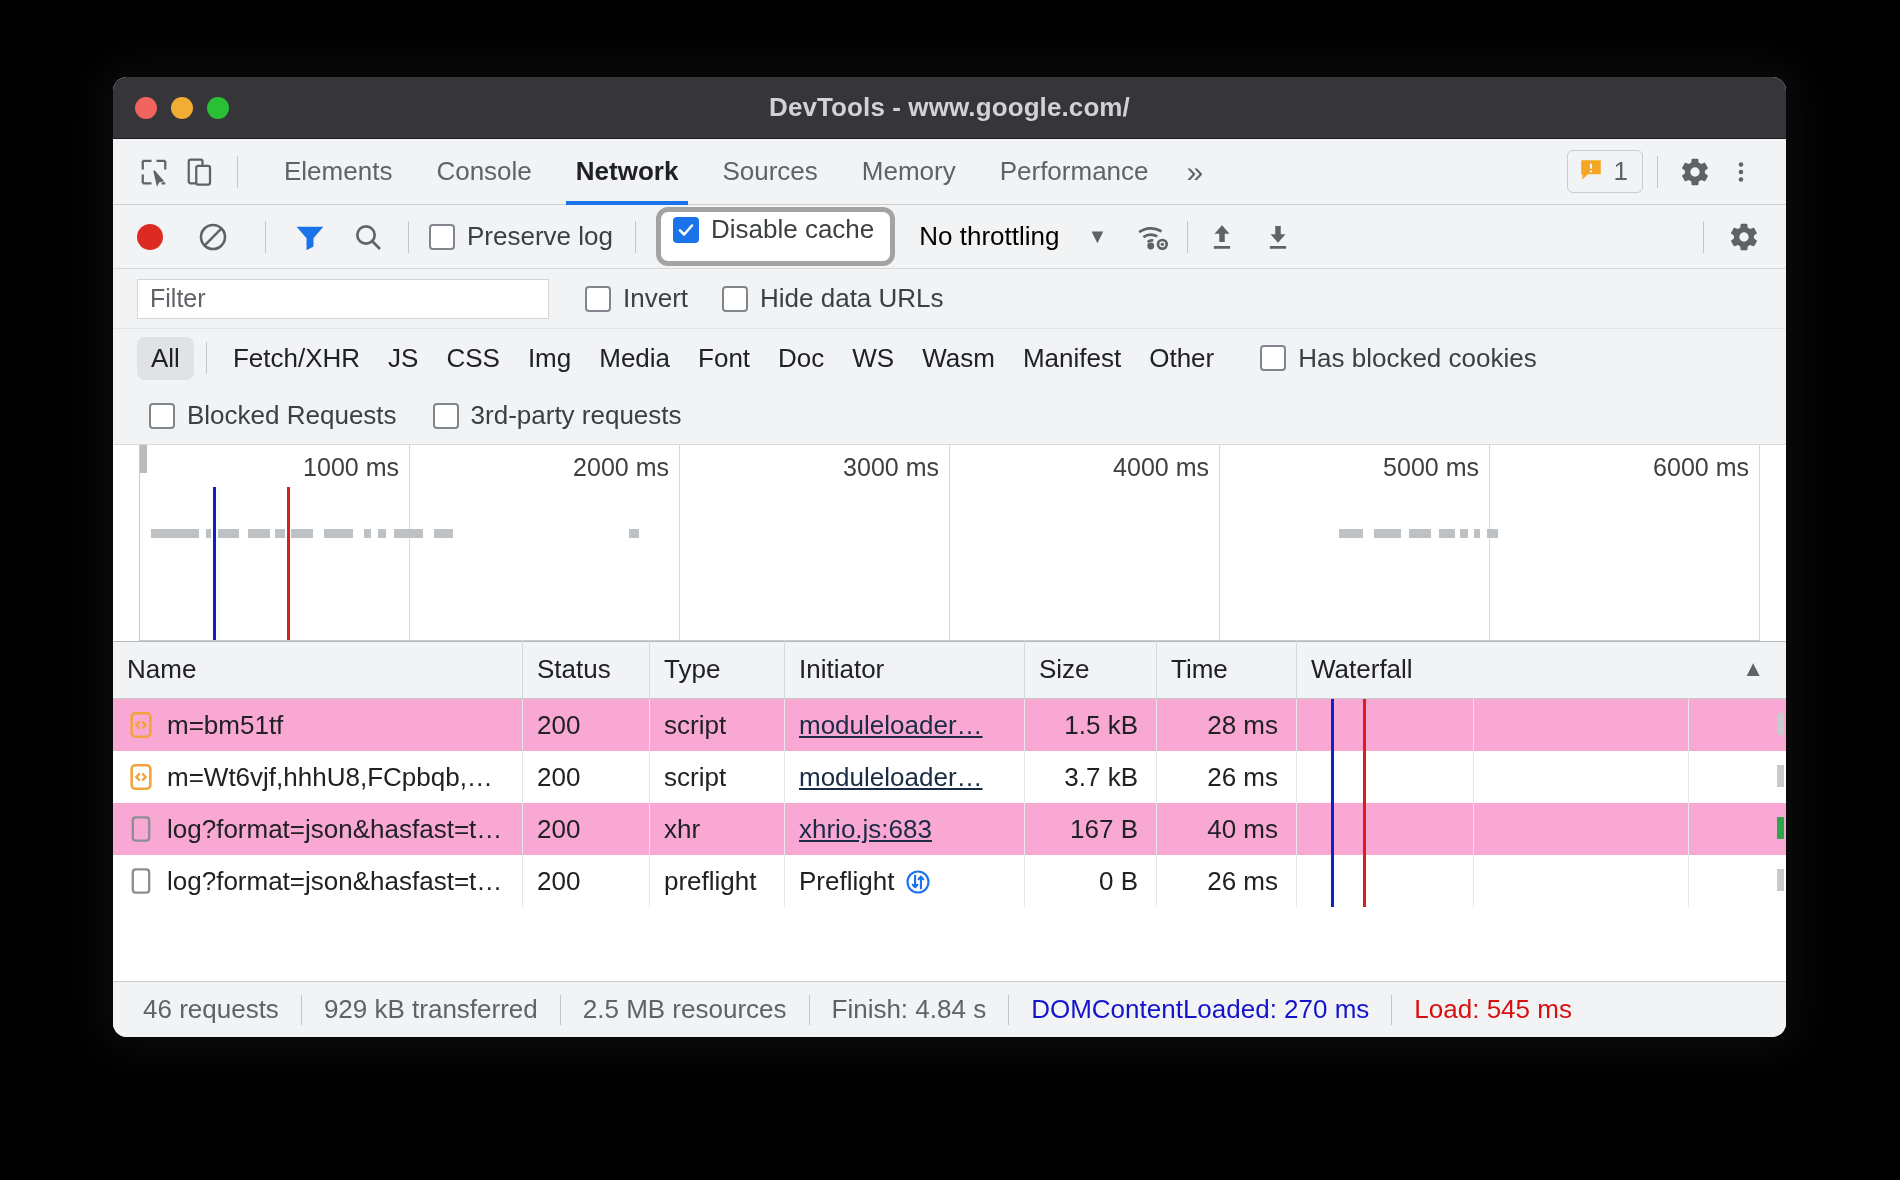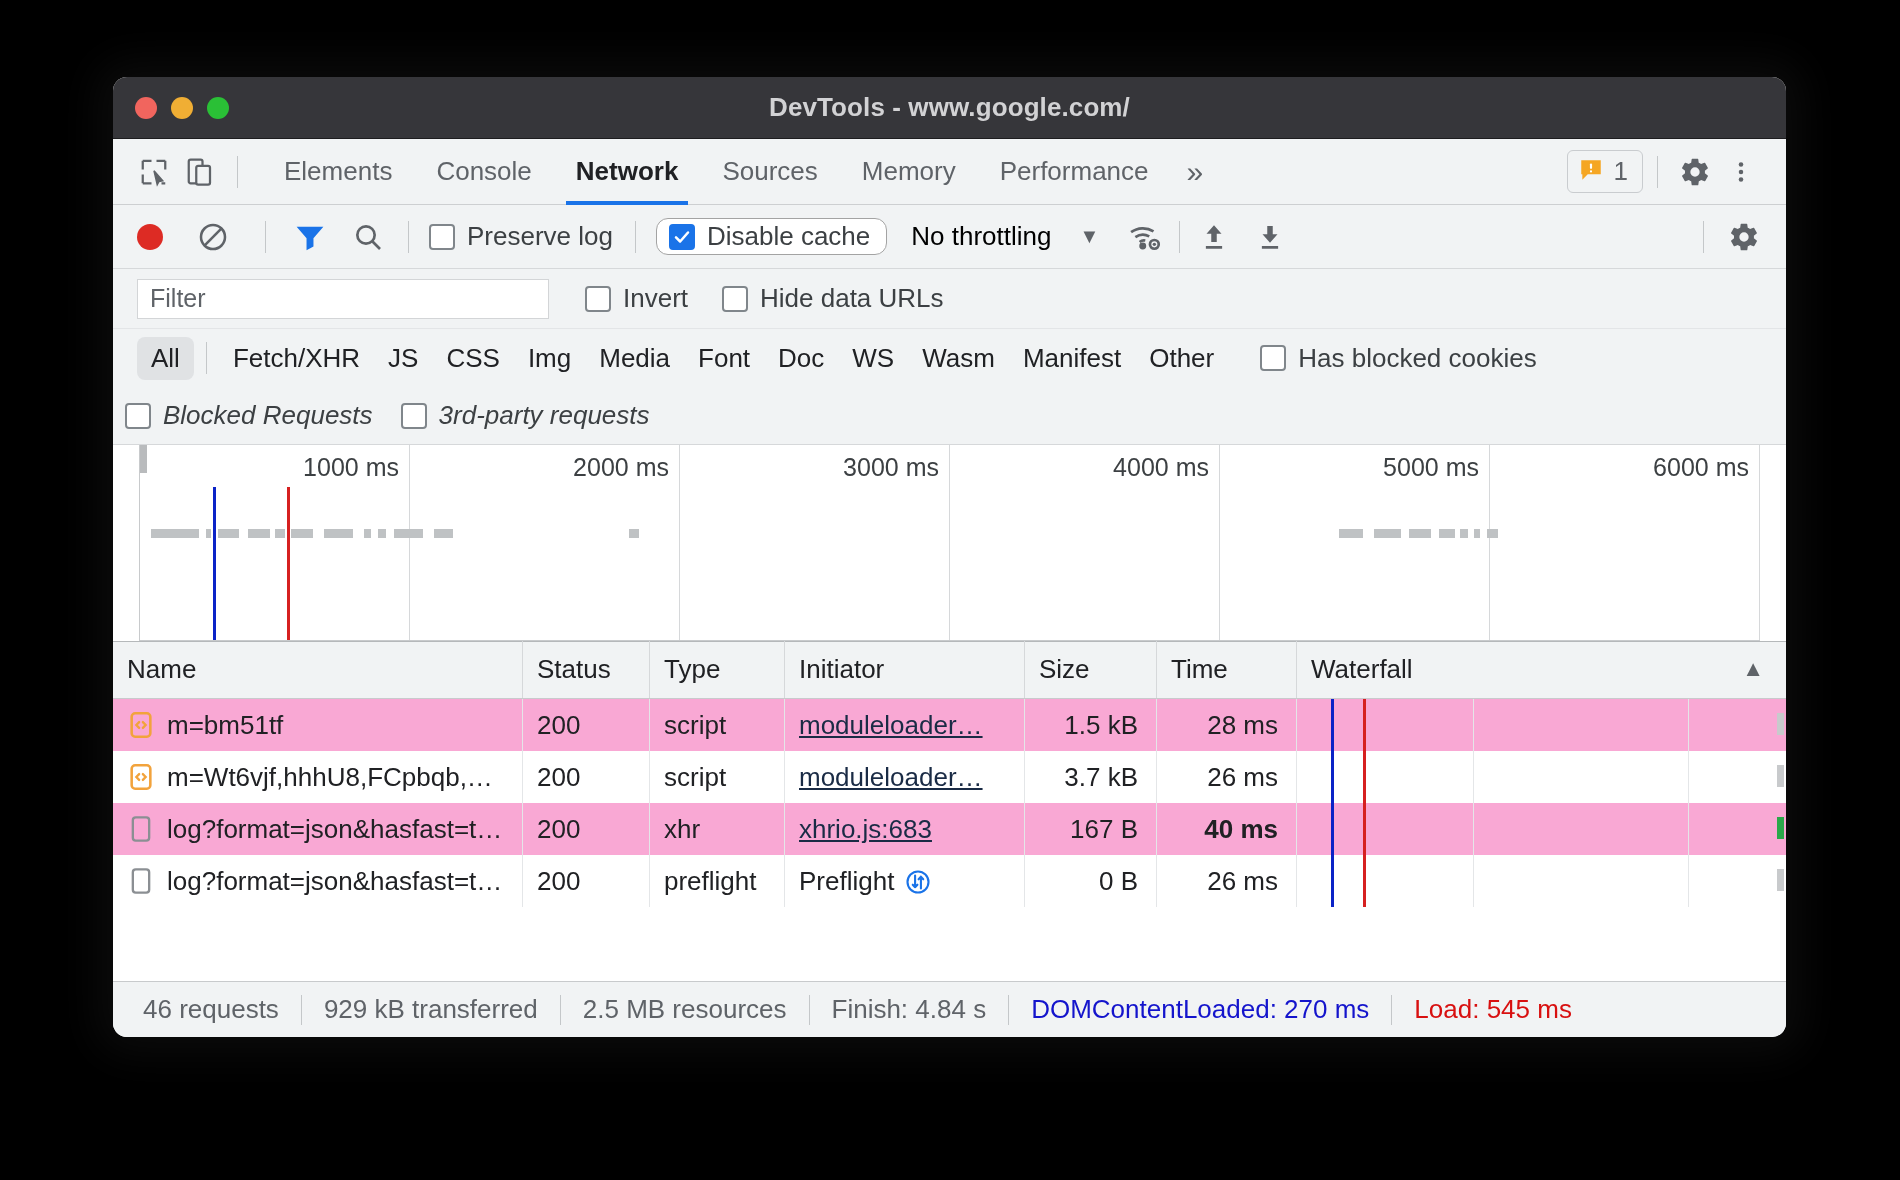--- a/index.html
+++ b/index.html
@@ -103,22 +103,22 @@
   .chkbox {
     width: 26px; height: 26px; border: 2px solid #80868b;
     border-radius: 4px; background: #fff; flex: none;
   }
   .chkbox.checked {
     background: #1a73e8; border-color: #1a73e8;
     display: flex; align-items: center; justify-content: center;
   }
   .chk-label { font-size: 26px; color: #3c4043; white-space: nowrap; }
   .hl-box {
-    border: 1px solid #a3a3a3; border-radius: 12px;
-    padding: 2px 16px 2px 12px; background: #fff;
+    border: 5px solid #a3a3a3; border-radius: 12px;
+    padding: 2px 16px 16px 12px; background: #fff;
     display: flex; align-items: center; gap: 12px;
     margin: 0 6px;
   }
   .throttle {
     display: flex; align-items: center; gap: 0; margin-left: 18px;
   }
   .throttle-label { font-size: 26px; color: #000000; white-space: nowrap; }
   .caret { color: #5f6368; font-size: 20px; margin-left: 28px; }
   
   .filterbar {
@@ -140,24 +140,23 @@
     padding: 0 24px; flex: none;
   }
   .type-chip {
     font-size: 26px; color: #202124; padding: 6px 14px;
     border-radius: 8px; white-space: nowrap;
   }
   .type-chip.sel { background: #e0e2e4; }
   
   .extrabar {
     height: 58px; background: #f1f3f4;
-    display: flex; align-items: center; gap: 28px;
-    padding: 0 12px; flex: none;
+    display: flex; align-items: center; gap: 36px;
+    padding: 0 36px; flex: none;
     border-bottom: 1px solid #d6d8da;
-    font-style: italic;
   }
   
   .overview {
     height: 196px; background: #fff; flex: none;
     position: relative; border-bottom: 1px solid #c8cacc;
     margin: 0 26px 0 26px;
     border-left: 1px solid #c8cacc;
   }
   .ov-cell {
     position: absolute; top: 0; bottom: 0;
@@ -529,21 +528,21 @@
                 </svg>
               </span>
               <span>log?format=json&amp;hasfast=t…</span>
             </div>
             <div class="td" style="width: 127px;">200</div>
             <div class="td" style="width: 135px;">xhr</div>
             <div class="td" style="width: 240px;">
               <span class="link">xhrio.js:683</span>
             </div>
             <div class="td num" style="width: 132px;">167 B</div>
-            <div class="td num" style="width: 140px; font-weight: bold;">40 ms</div>
+            <div class="td num" style="width: 140px;">40 ms</div>
             <div class="td wf">
               <div class="wf-line blue" style="left: 7%;"></div>
               <div class="wf-line red" style="left: 13.5%;"></div>
               <div class="wf-bar" style="right: 2px; top: 14px; height: 22px; background: rgb(42, 168, 74);"></div>
               <div style="position: absolute; top: 0px; bottom: 0px; left: 36%; width: 1px; background: rgb(228, 230, 232);"></div>
               <div style="position: absolute; top: 0px; bottom: 0px; left: 80%; width: 1px; background: rgb(228, 230, 232);"></div>
             </div>
           </div>
           <div class="trow even">
             <div class="td" style="width: 410px;">

